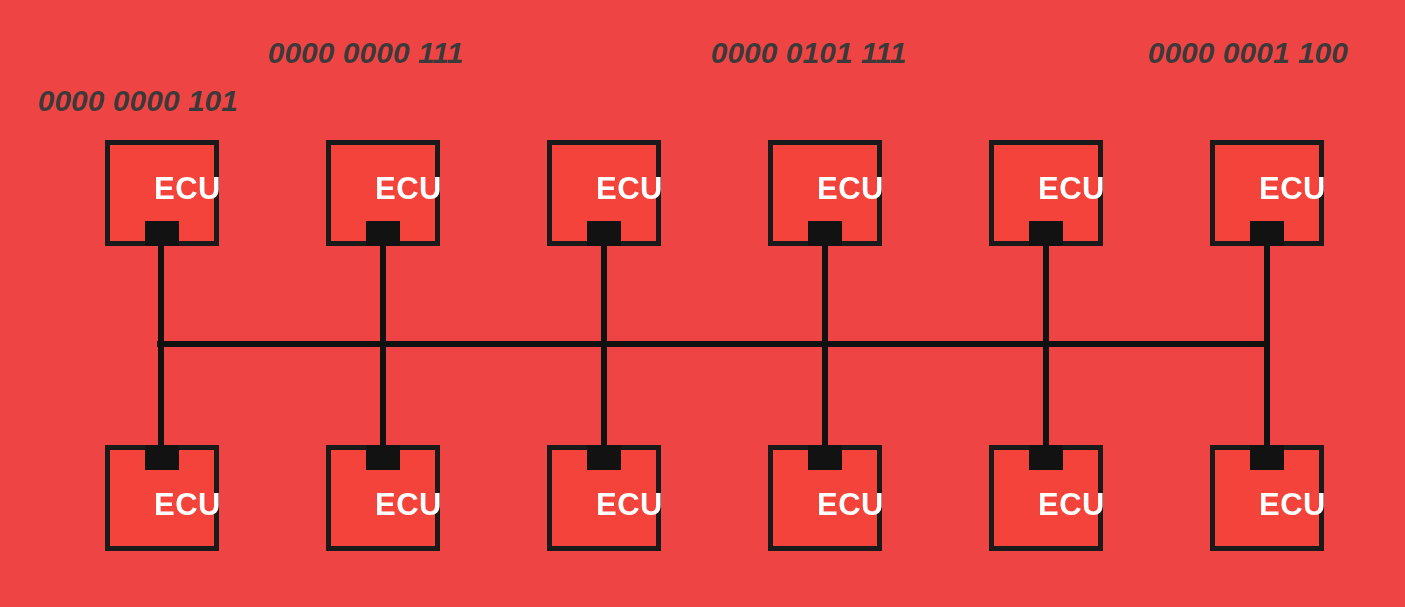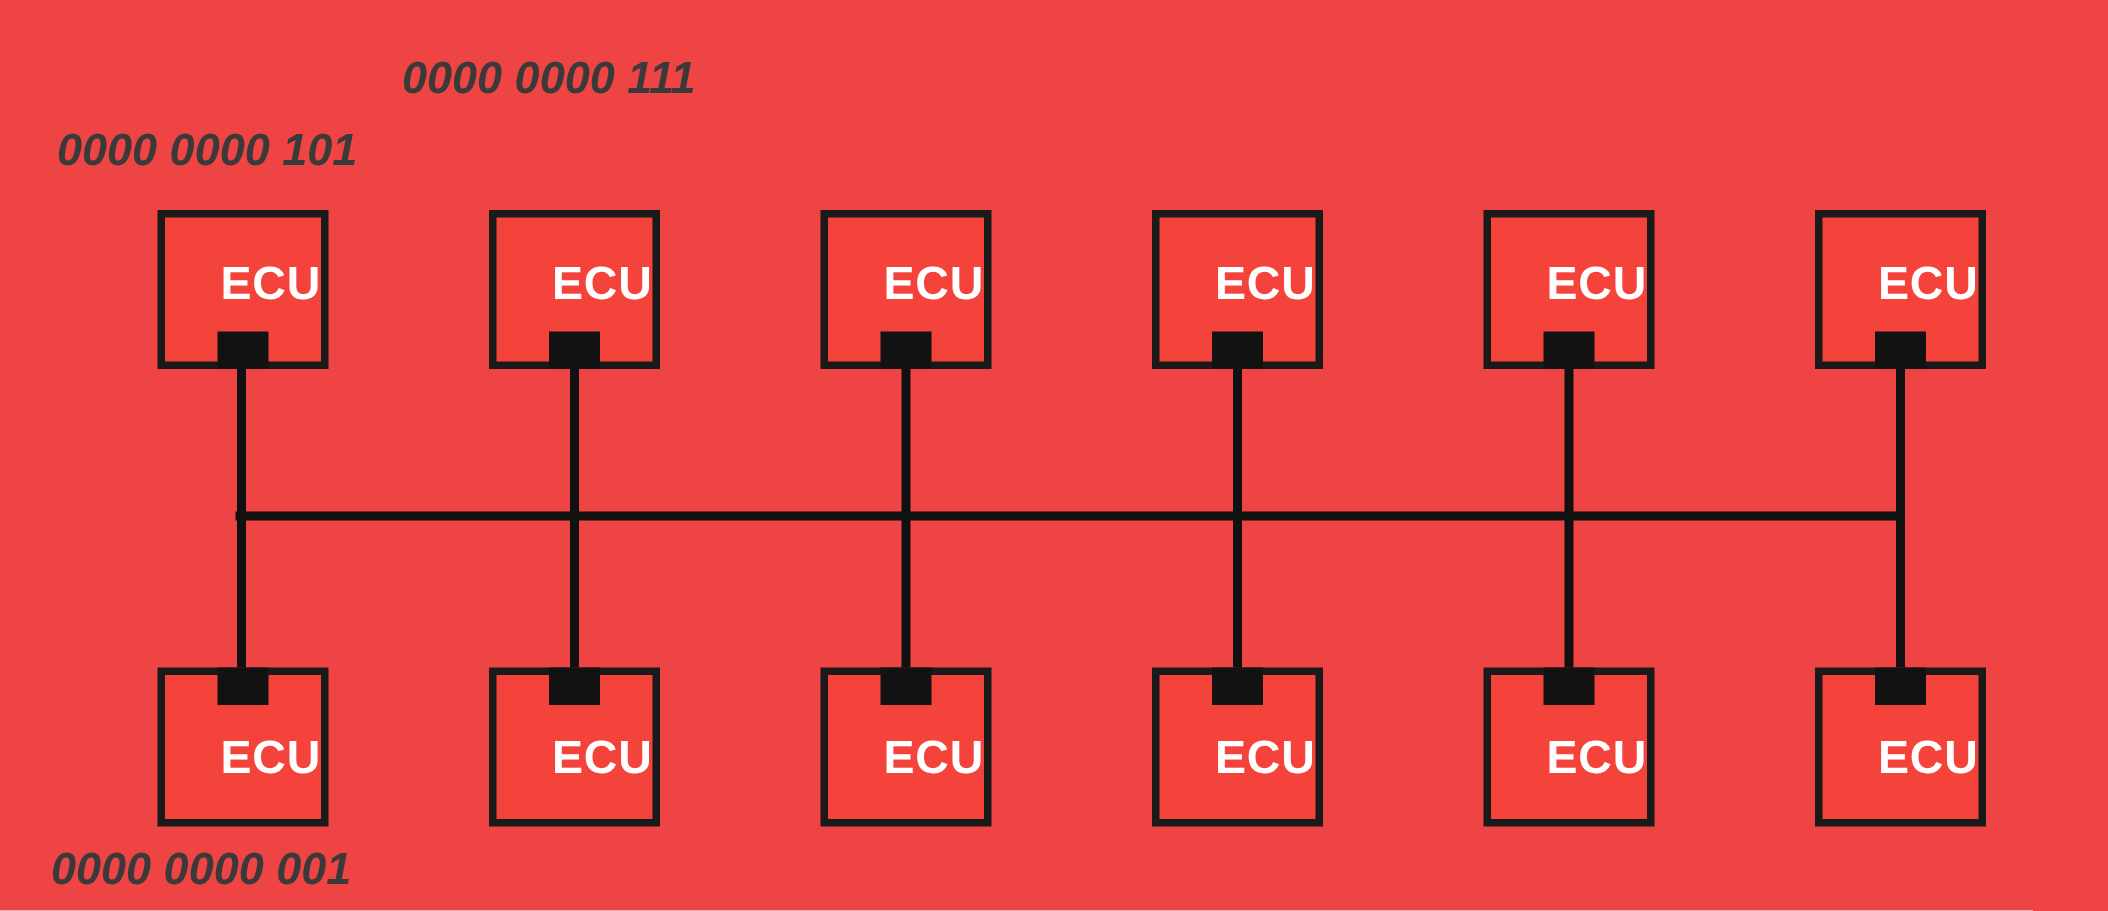--- a/index.html
+++ b/index.html
@@ -34,21 +34,22 @@
   .ecu {
     position: absolute;
     z-index: 2;
     width: 114px;
     height: 106px;
     background: #F4433A;
     border: 5px solid #1a1a1a;
     box-sizing: border-box;
     display: flex;
     align-items: center;
-    justify-content: flex-end;
+    justify-content: flex-start;
+    padding-left: 44px;
   }
   .ecu-label {
     color: #ffffff;
     font-family: "Liberation Sans", sans-serif;
     font-weight: bold;
     font-size: 31px;
     letter-spacing: 0.5px;
     line-height: 1;
     user-select: none;
   }
@@ -93,20 +94,22 @@
 
     <line x1="161" y1="240" x2="161" y2="450" stroke="#111111" stroke-width="6"></line>
     <line x1="383" y1="240" x2="383" y2="450" stroke="#111111" stroke-width="6"></line>
     <line x1="604" y1="240" x2="604" y2="450" stroke="#111111" stroke-width="6"></line>
     <line x1="825" y1="240" x2="825" y2="450" stroke="#111111" stroke-width="6"></line>
     <line x1="1046" y1="240" x2="1046" y2="450" stroke="#111111" stroke-width="6"></line>
     <line x1="1267" y1="240" x2="1267" y2="450" stroke="#111111" stroke-width="6"></line>
   </svg>
 
   <div class="addr" style="left:268px; top:38px;">0000 0000 111</div>
+  <div class="addr" style="left:711px; top:38px;">0000 0101 111</div>
+  <div class="addr" style="left:1148px; top:38px;">0000 0001 100</div>
 
   <div class="addr" style="left:38px; top:86px;">0000 0000 101</div>
 
   <div class="ecu row-top" style="left:105px; top:140px;">
     <span class="ecu-label">ECU</span>
     <span class="tab"></span>
   </div>
   <div class="ecu row-top" style="left:326px; top:140px;">
     <span class="ecu-label">ECU</span>
     <span class="tab"></span>
@@ -146,15 +149,14 @@
   </div>
   <div class="ecu row-bottom" style="left:989px; top:445px;">
     <span class="ecu-label">ECU</span>
     <span class="tab"></span>
   </div>
   <div class="ecu row-bottom" style="left:1210px; top:445px;">
     <span class="ecu-label">ECU</span>
     <span class="tab"></span>
   </div>
 
-  <div class="addr" style="left:34px; top:565px;">0000 0000 001</div>
 
 </div>
 
 </body></html>

